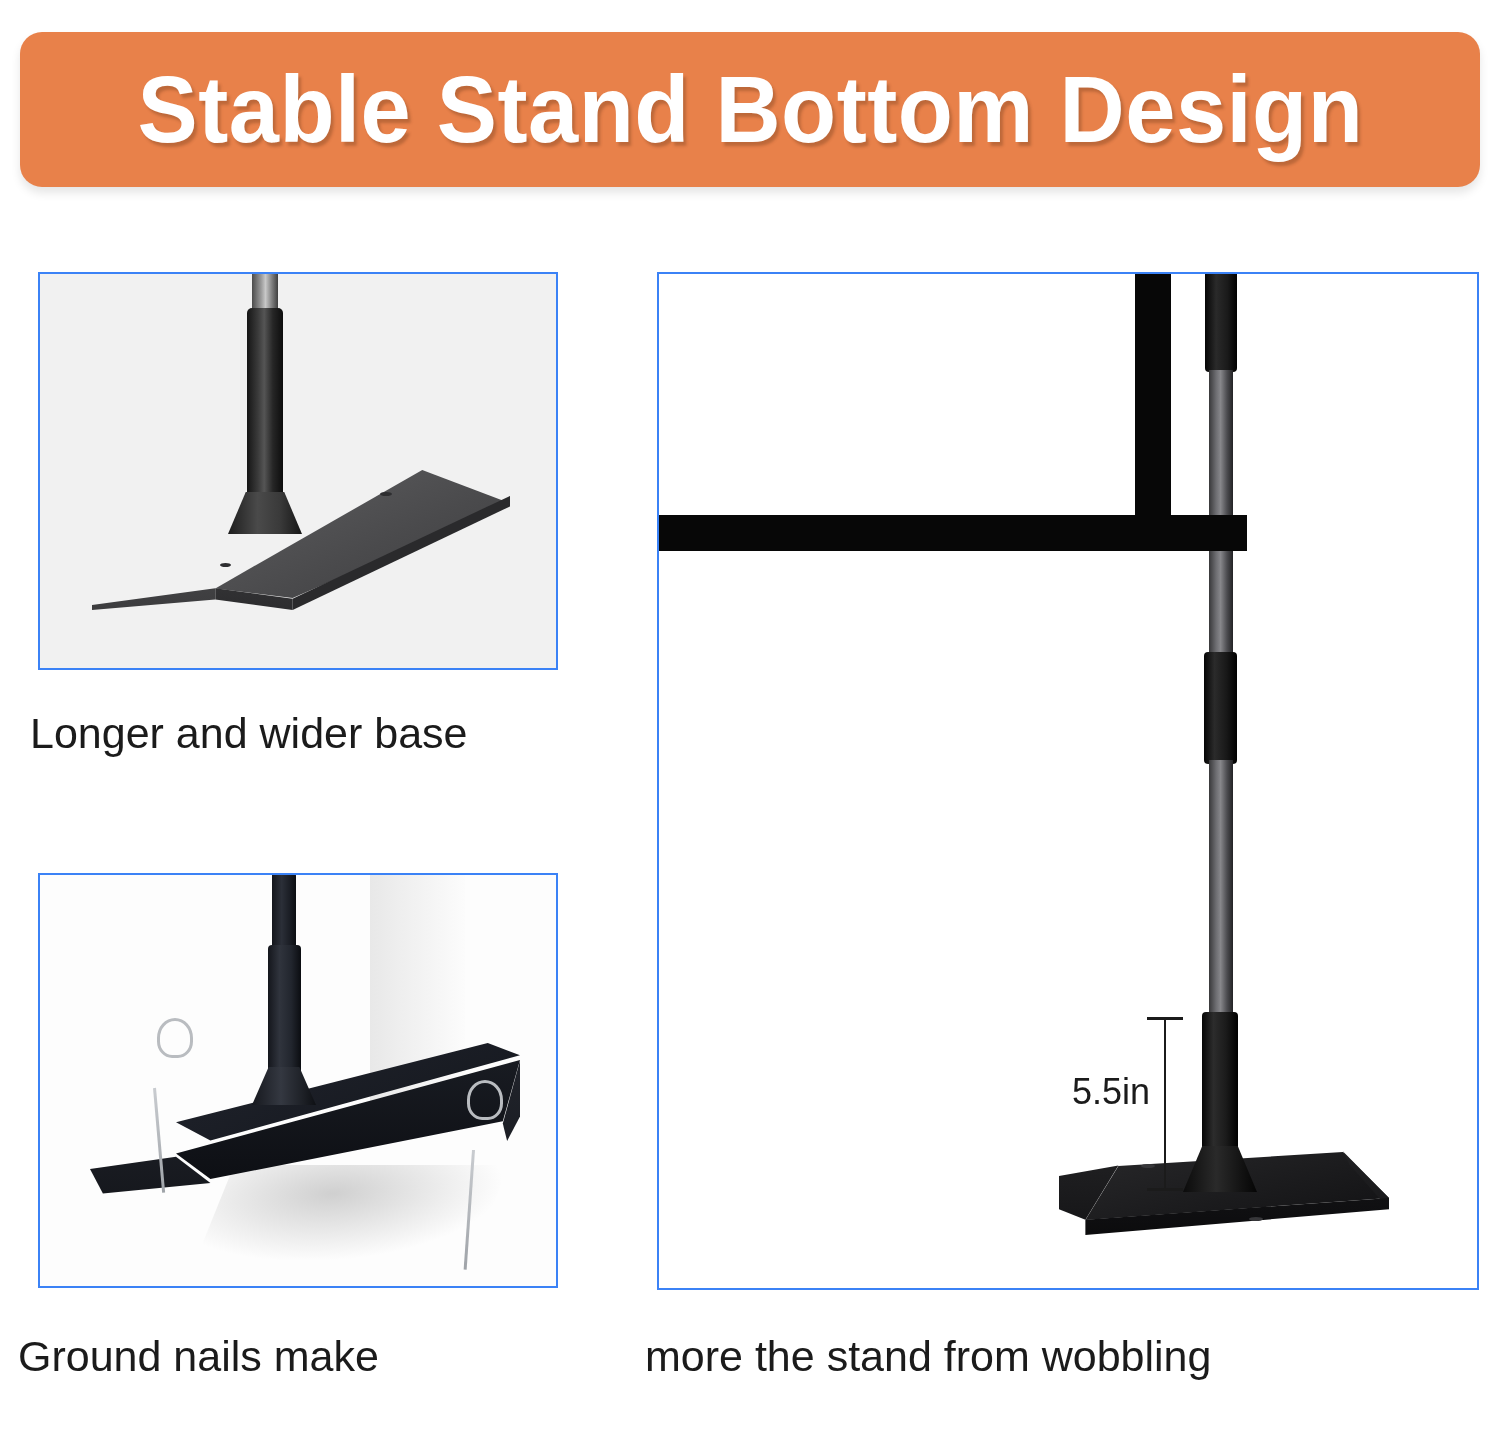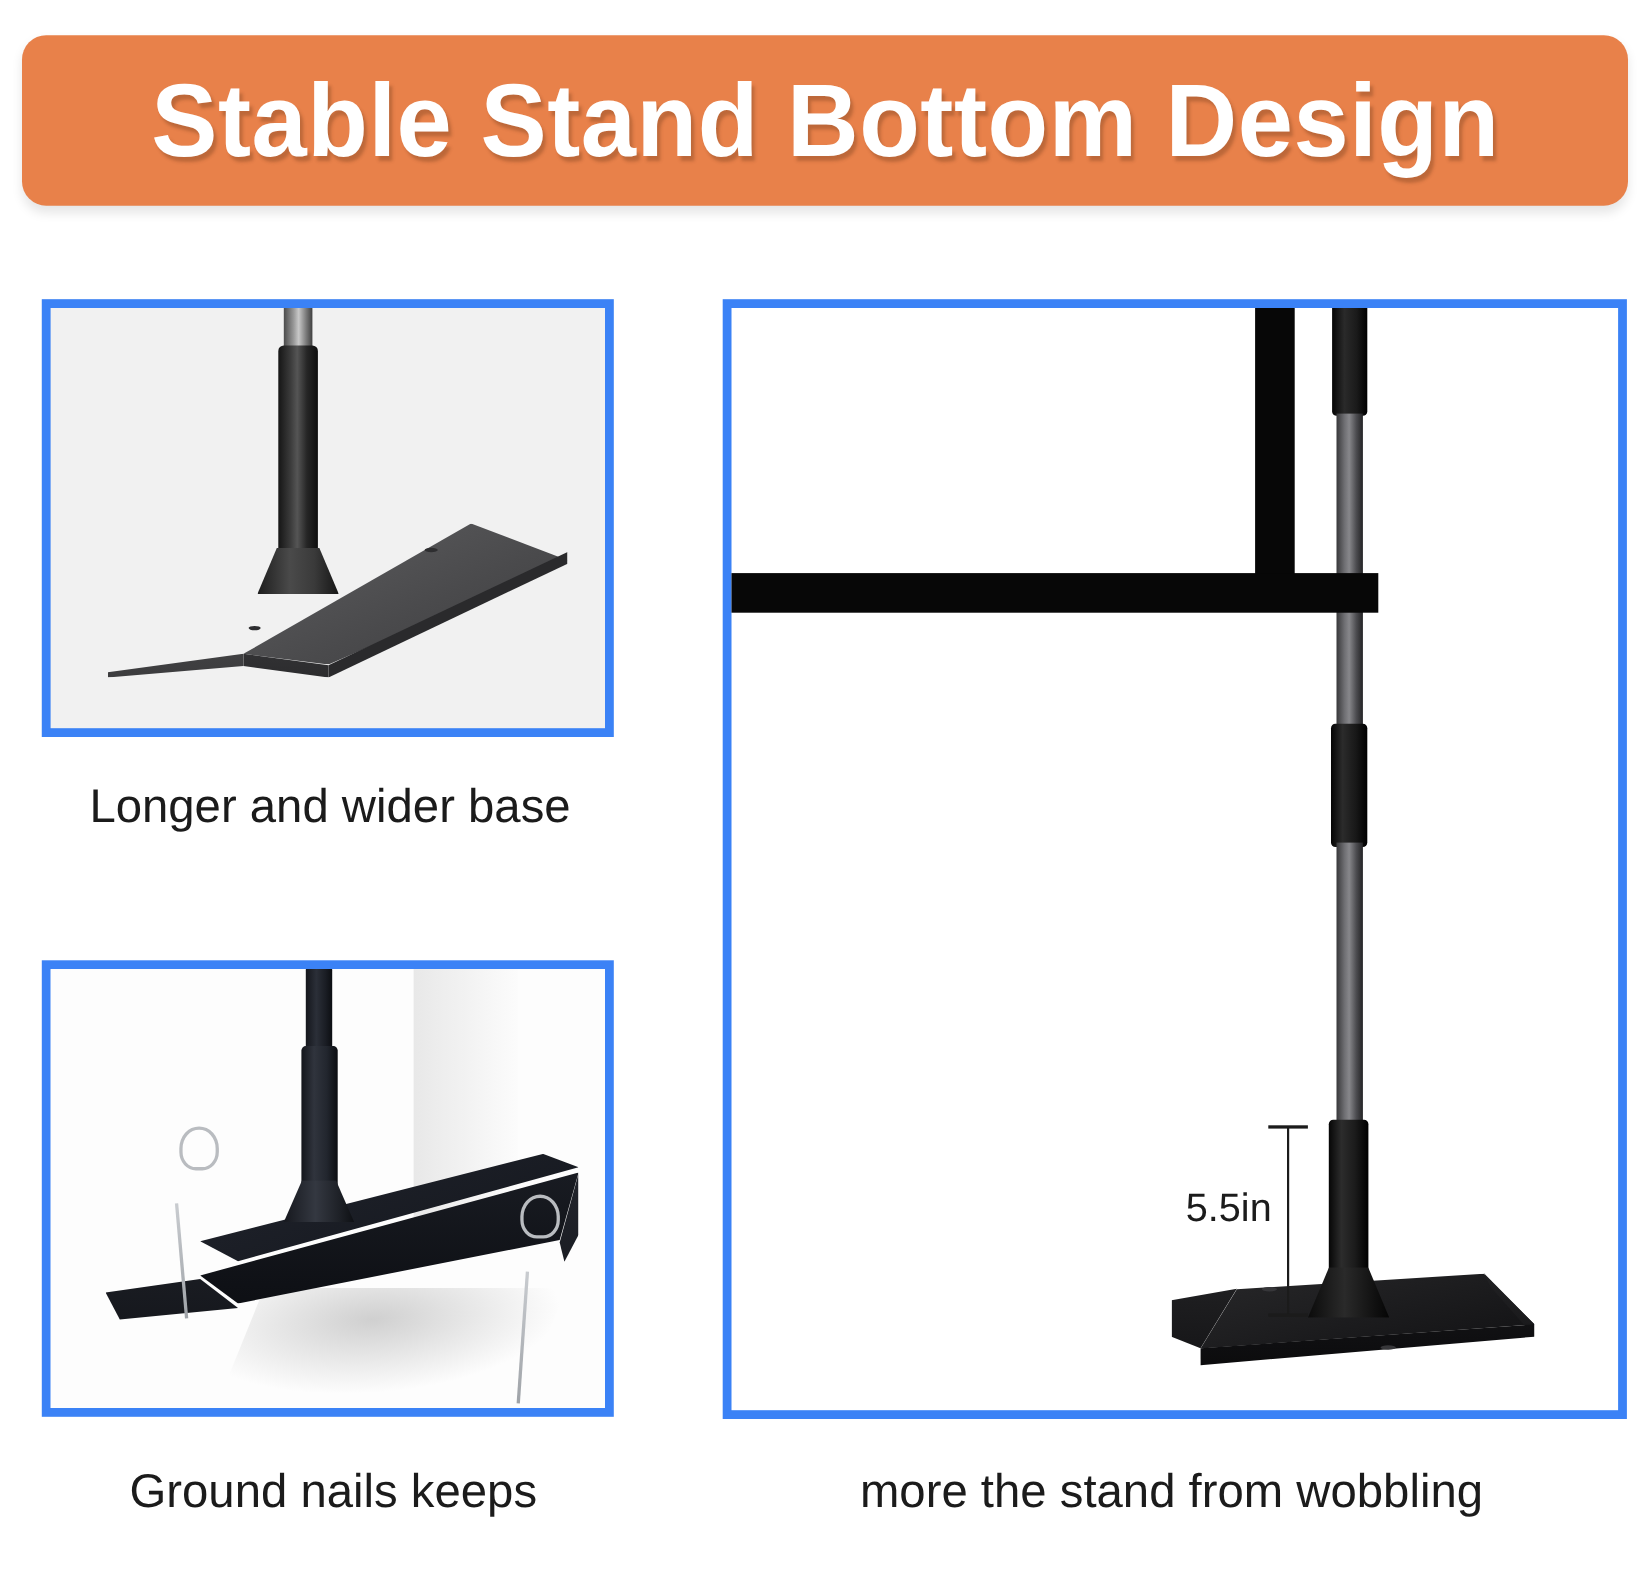--- a/index.html
+++ b/index.html
@@ -38,21 +38,21 @@
     letter-spacing: 0.5px;
     line-height: 1;
     transform: scaleX(0.96);
     text-shadow: 3px 4px 3px rgba(90,45,20,0.30);
     white-space: nowrap;
   }
 
   
   .panel {
     position: absolute;
-    border: 8px solid #3b82f6;
+    border: 2px solid #3b82f6;
     box-sizing: border-box;
     overflow: hidden;
   }
   .panel-tl {
     left: 38px;  top: 272px;
     width: 520px; height: 398px;
     background: #F1F1F1;
   }
   .panel-bl {
     left: 38px;  top: 873px;
@@ -61,21 +61,21 @@
   }
   .panel-r {
     left: 657px; top: 272px;
     width: 822px; height: 1018px;
     background: #FFFFFF;
   }
 
   
   .caption {
     position: absolute;
-    text-align: center;
+    text-align: left;
     color: #1b1b1b;
     font-size: 43px;
     line-height: 1.22;
     font-family: "Liberation Sans", sans-serif;
   }
   .caption-tl { left: 30px;  top: 707px;  width: 540px; }
   .caption-bl { left: 18px;  top: 1330px; width: 570px; }
   .caption-r  { left: 645px; top: 1330px; width: 840px; }
 
   
@@ -309,21 +309,21 @@
     <div class="bl-plate-lipR"></div>
     <div class="bl-cone"></div>
     <div class="bl-ring1"></div>
     <div class="bl-nail1"></div>
     <div class="bl-ring2"></div>
     <div class="bl-nail2"></div>
   </div>
 </div>
 
 <div class="caption caption-bl">
-  <div>Ground nails keeps</div>
+  <div>Ground nails make</div>
 </div>
 
 <div class="panel panel-r">
   <div class="r-art">
     <div class="r-vbar"></div>
     <div class="r-sleeve-top"></div>
     <div class="r-pole-1"></div>
     <div class="r-crossbar"></div>
     <div class="r-sleeve-mid"></div>
     <div class="r-pole-2"></div>

